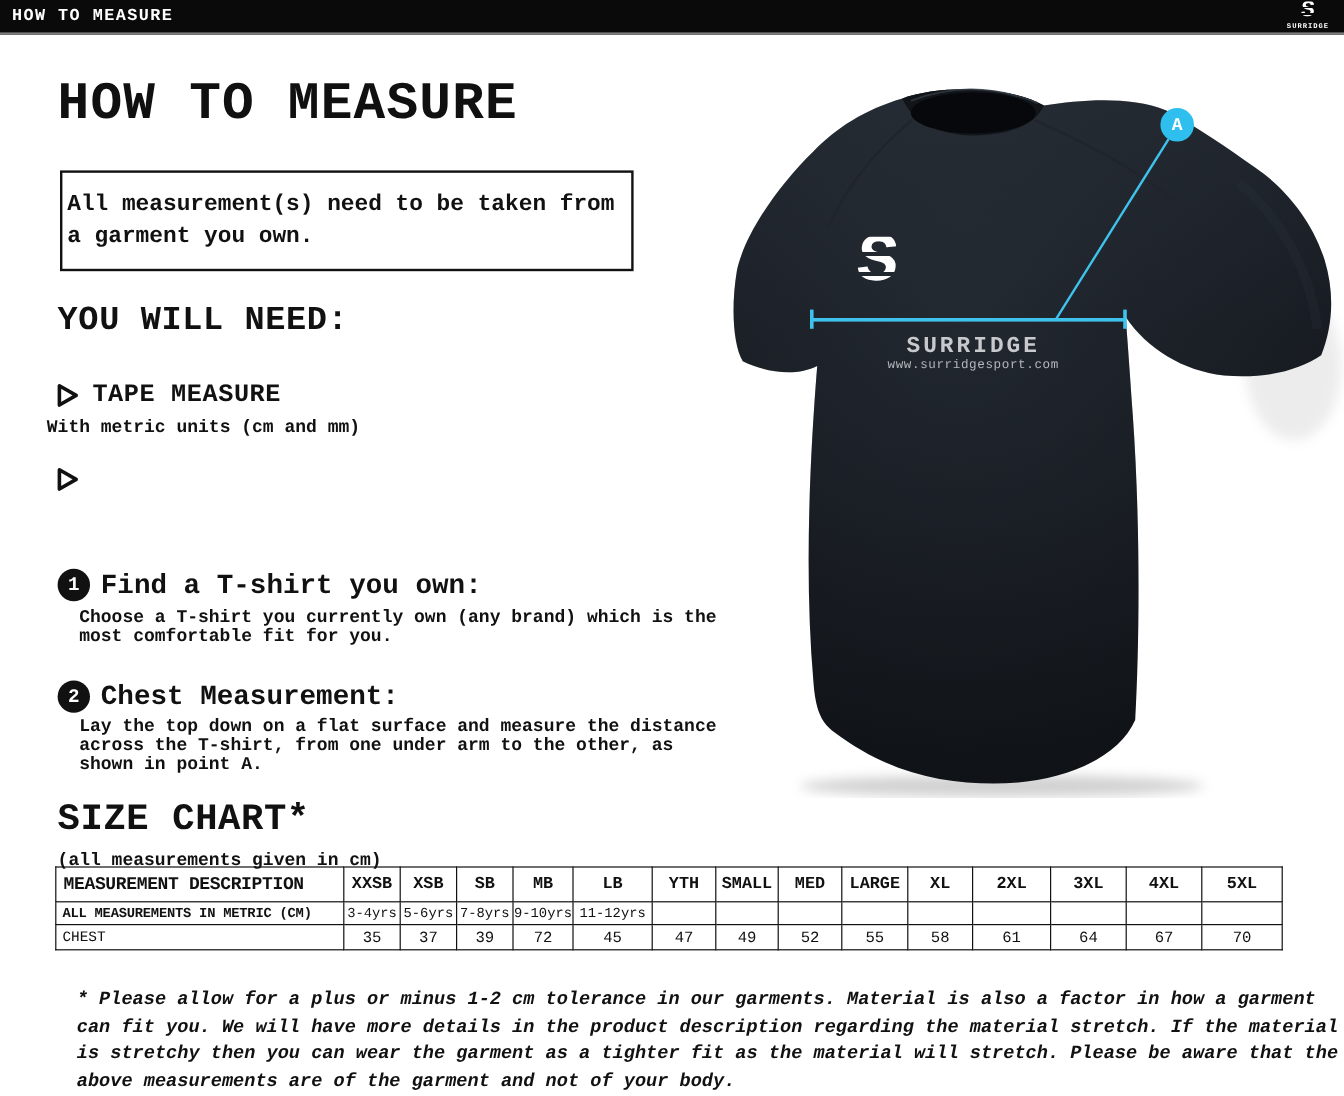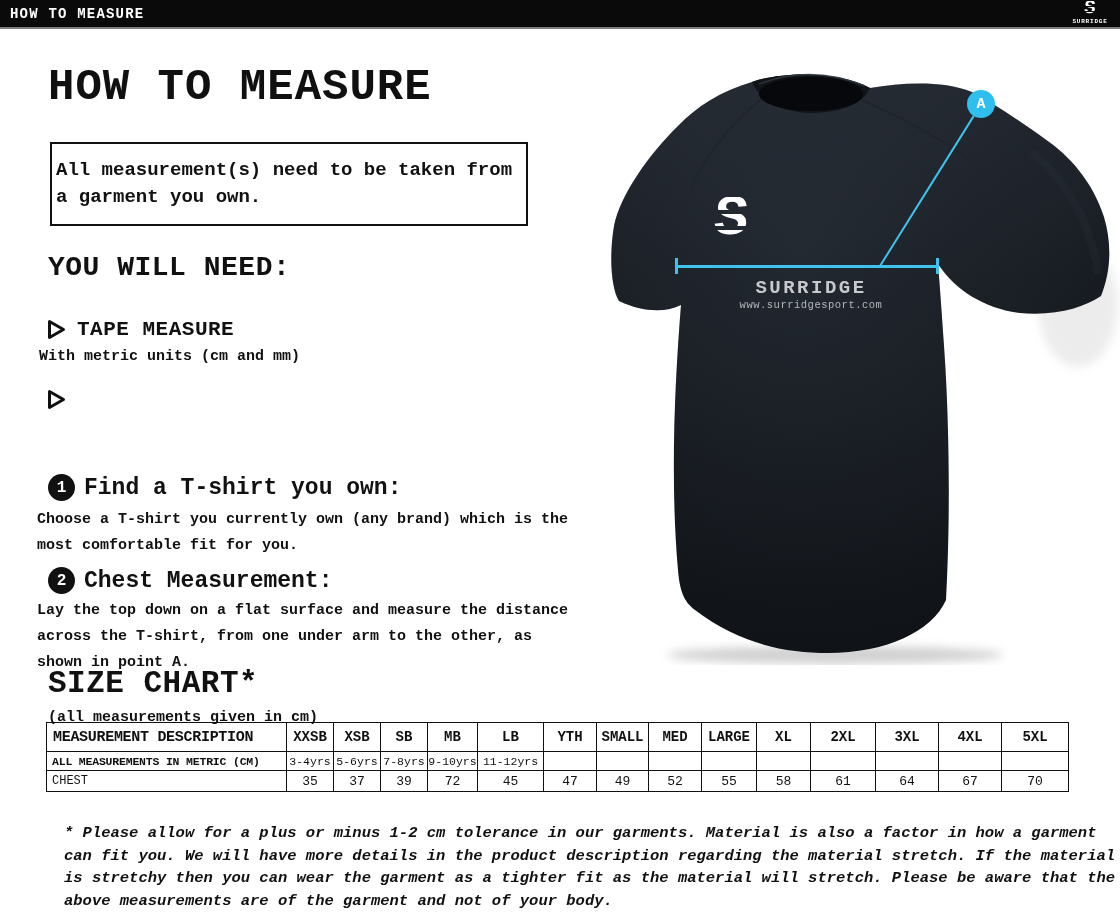--- a/index.html
+++ b/index.html
@@ -31,21 +31,21 @@
   .need-title{font-size:21px;font-weight:800;letter-spacing:.5px;}
   .need-desc{position:absolute;left:38px;margin:1px;font-size:15px;font-weight:bold;}
   .need-desc.tape{top:347px;}
   .need-desc.tshirt{top:417px;}
   .step{position:absolute;left:48px;display:flex;align-items:center;gap:9px;}
   .step.one{top:474px;}
   .step.two{top:567px;}
   .step-badge{width:27px;height:27px;border-radius:50%;background:#111;color:#fff;font-size:16px;
               font-weight:bold;display:flex;align-items:center;justify-content:center;flex:0 0 27px;}
   .step-title{font-size:23px;font-weight:800;}
-  .step-desc{position:absolute;left:37px;margin:0;font-size:15px;font-weight:bold;line-height:26px;width:532px;}
+  .step-desc{position:absolute;left:66px;margin:0;font-size:15px;font-weight:bold;line-height:16px;width:532px;}
   .step-desc.one{top:507px;}
   .step-desc.two{top:598px;}
 
   
   .sizechart-heading{position:absolute;left:48px;top:666px;display:flex;align-items:baseline;gap:8px;flex-direction:column;}
   .sizechart-title{font-size:31px;font-weight:800;letter-spacing:.5px;}
   .sizechart-sub{font-size:15px;font-weight:bold;}
   .size-table{position:absolute;left:46px;top:722px;width:1022px;border-collapse:collapse;table-layout:fixed;}
   .size-table th,.size-table td{border:1.8px solid #111;overflow:hidden;white-space:nowrap;padding:0;}
   .size-table thead th{font-size:14px;font-weight:bold;height:28px;text-align:center;}

